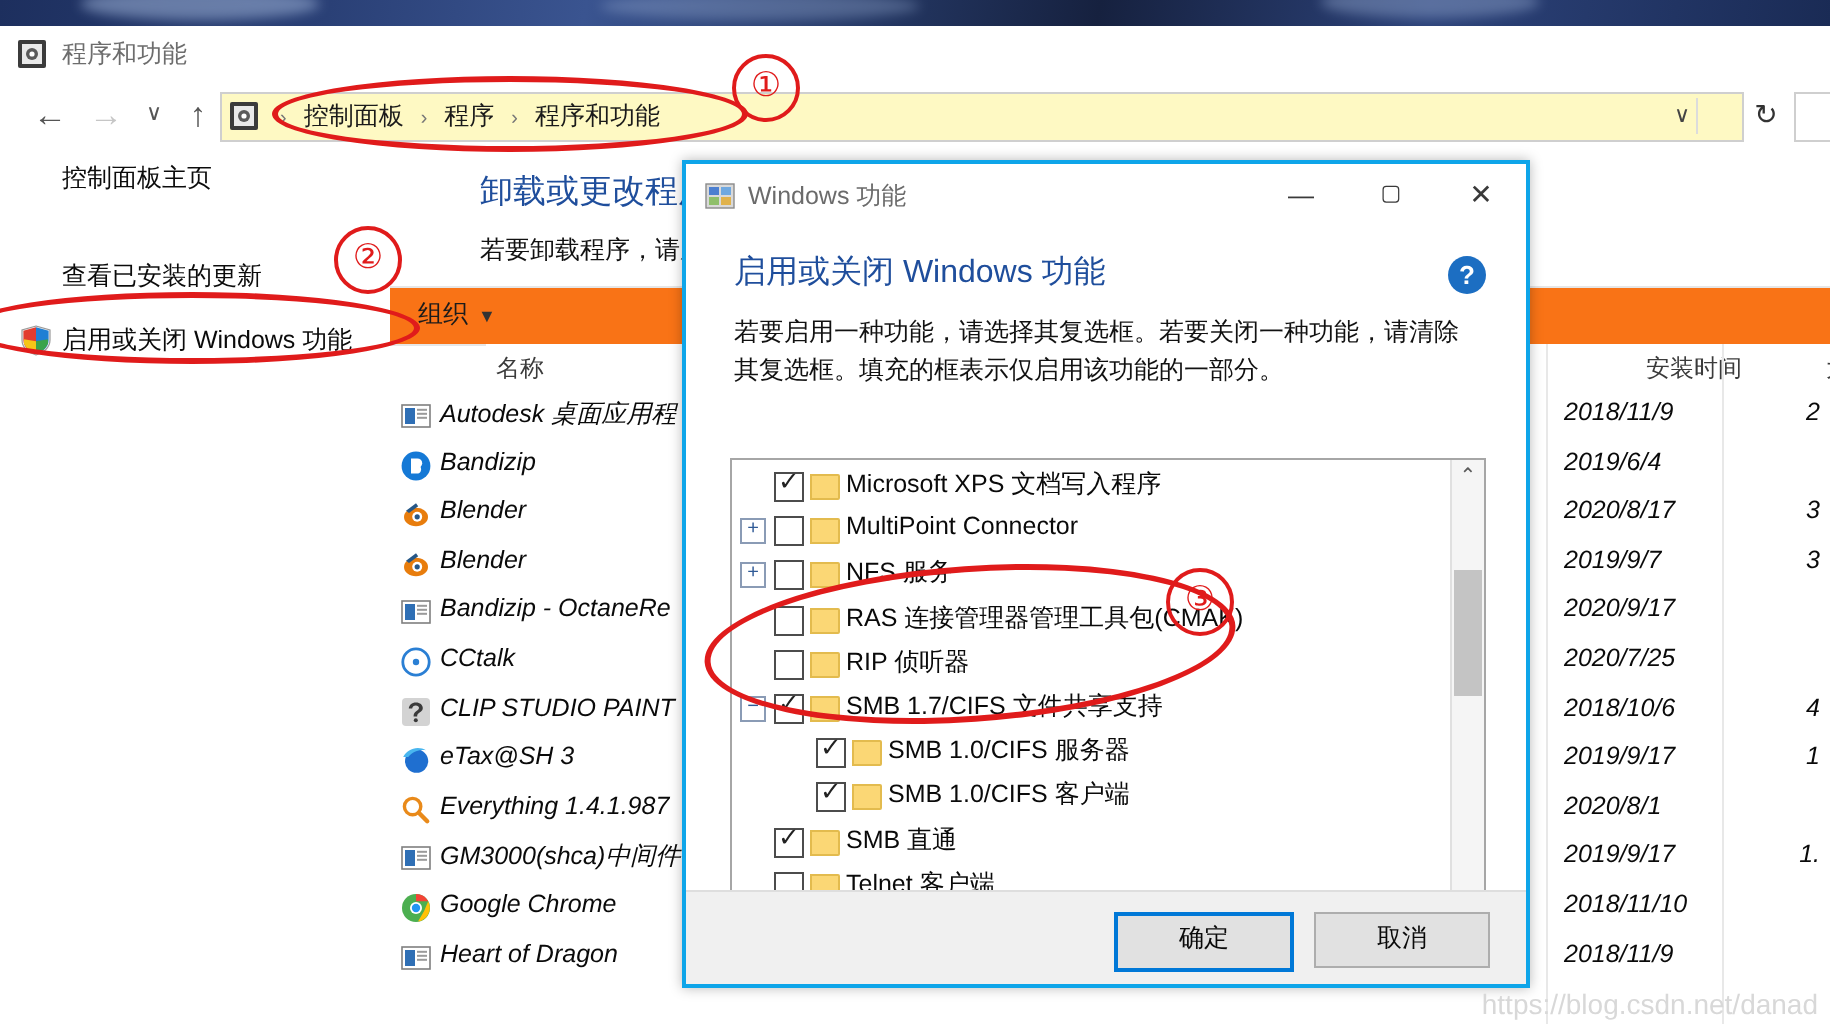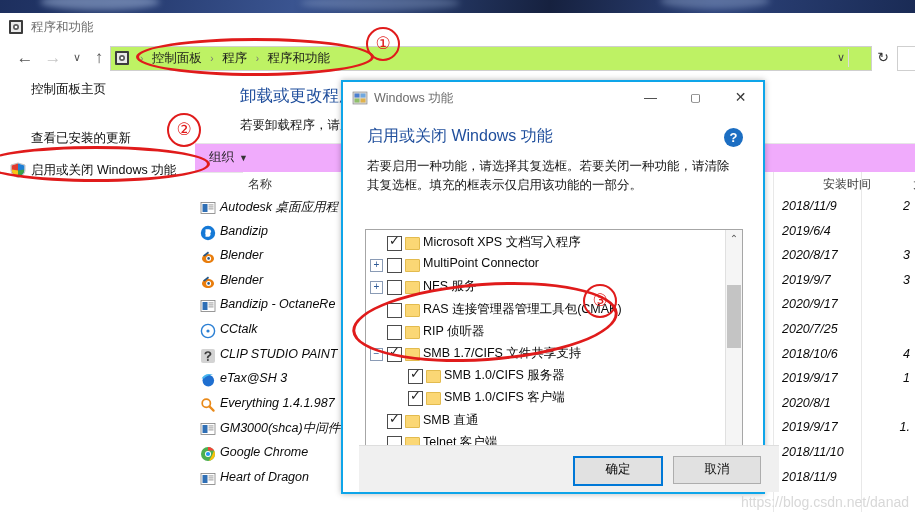--- a/index.html
+++ b/index.html
@@ -19,21 +19,21 @@
   .titlebar{height:28px;position:relative;background:#fff;border-bottom:1px solid #fff;}
   .titlebar .tb-icon{position:absolute;left:8px;top:6px;width:16px;height:16px;}
   .titlebar .tb-text{position:absolute;left:31px;top:6px;font-size:12.5px;color:#6d6d6d;}
 
   
   .navbar{position:absolute;left:0;top:28px;width:915px;height:32px;background:#fff;}
   .navbtn{position:absolute;top:6px;width:22px;height:22px;text-align:center;line-height:21px;
     font-size:17px;color:#555;cursor:pointer;}
   .navbtn.dis{color:#c6c6c6;}
   #nav-back{left:14px;} #nav-fwd{left:42px;} #nav-recent{left:66px;font-size:11px;} #nav-up{left:88px;}
-  .addrbar{position:absolute;left:110px;top:5px;width:760px;height:23px;border:1px solid #cfcfcf;background:#bef264;}
+  .addrbar{position:absolute;left:110px;top:5px;width:760px;height:23px;border:1px solid #cfcfcf;background:#fef9c3;}
   .addr-icon{position:absolute;left:3px;top:3px;width:16px;height:16px;}
   .crumbs{position:absolute;left:24px;top:3px;font-size:12.5px;color:#1a1a1a;white-space:nowrap;}
   .crumbs .sep{color:#777;margin:0 5px;font-size:10px;}
   .crumbs .c{cursor:pointer;}
   .addr-caret{position:absolute;right:26px;top:4px;font-size:11px;color:#444;cursor:pointer;}
   .addr-divider{position:absolute;right:22px;top:2px;width:1px;height:18px;background:#dcdcdc;}
   .refresh{position:absolute;left:873px;top:6px;width:20px;height:20px;text-align:center;
     line-height:20px;font-size:14px;color:#333;cursor:pointer;}
   .searchbox{position:absolute;left:897px;top:5px;width:26px;height:23px;border:1px solid #cfcfcf;background:#fff;}
 
@@ -43,21 +43,21 @@
   .lp-item{position:absolute;font-size:12.5px;color:#0b0b0b;cursor:pointer;white-space:nowrap;}
   #lp-home{left:31px;top:8px;}
   #lp-updates{left:31px;top:57px;}
   #lp-features{left:31px;top:89px;}
   .shield{position:absolute;left:10px;top:89px;width:16px;height:16px;}
 
   .rightpane{position:absolute;left:195px;top:0;width:720px;height:443px;background:#fff;}
   .page-title{position:absolute;left:45px;top:12px;font-size:16.5px;color:#1f4e9c;white-space:nowrap;}
   .page-sub{position:absolute;left:45px;top:44px;font-size:12.5px;color:#111;white-space:nowrap;}
   .toolbar{position:absolute;left:0;top:70px;width:720px;height:28px;border-top:1px solid #e6e6e6;
-    border-bottom:1px solid #e6e6e6;background:#f0abfc;}
+    border-bottom:1px solid #e6e6e6;background:#f97316;}
   .tb-organize{position:absolute;left:14px;top:5px;font-size:12.5px;color:#1b1b1b;cursor:pointer;}
   .tb-organize .ar{font-size:9px;margin-left:5px;color:#333;}
 
   .colhead{position:absolute;left:0;top:99px;width:720px;height:24px;background:#fff;margin-left:48px;}
   .ch{position:absolute;top:4px;font-size:12px;color:#3b3b3b;white-space:nowrap;cursor:pointer;}
   #ch-name{left:5px;} #ch-date{left:580px;} #ch-size{left:670px;}
   .colsep{position:absolute;top:0;width:1px;height:340px;background:#e8e8e8;}
 
   .prog-list{position:absolute;left:0;top:123px;width:720px;height:320px;overflow:hidden;}
   .prow{position:relative;height:24.6px;font-style:italic;}
@@ -87,21 +87,21 @@
   .fcb{position:absolute;top:4px;width:13px;height:13px;border:1px solid #4c4c4c;background:#fff;cursor:pointer;}
   .fcb .tick{position:absolute;left:1px;top:-3px;font-size:13px;color:#222;line-height:13px;}
   .ffold{position:absolute;top:5px;width:13px;height:11px;background:#fbd775;border:1px solid #e3bb4e;border-radius:0 1px 1px 0;}
   .fname{position:absolute;top:2px;font-size:12.5px;color:#0a0a0a;white-space:nowrap;}
   .lvl0 .fcb{left:21px;} .lvl0 .ffold{left:39px;} .lvl0 .fname{left:57px;}
   .lvl1 .fcb{left:42px;} .lvl1 .ffold{left:60px;} .lvl1 .fname{left:78px;}
   .fscroll{position:absolute;right:0;top:0;width:16px;height:243px;background:#f5f5f5;border-left:1px solid #e0e0e0;}
   .fscroll .ar{position:absolute;left:0;width:16px;height:17px;text-align:center;line-height:17px;font-size:10px;color:#5a5a5a;cursor:pointer;}
   .fscroll .up{top:0;} .fscroll .dn{bottom:0;}
   .fscroll .thumb{position:absolute;left:1px;top:55px;width:14px;height:63px;background:#c4c4c4;cursor:pointer;}
-  .dlg-btns{position:absolute;left:0;bottom:0;width:420px;height:46px;background:#f0f0f0;border-top:1px solid #dedede;margin-left:16px;}
+  .dlg-btns{position:absolute;left:0;bottom:0;width:420px;height:46px;background:#f0f0f0;border-top:1px solid #dedede;}
   .dbtn{position:absolute;top:10px;width:86px;height:26px;font-size:12.5px;text-align:center;
     line-height:25px;background:#e1e1e1;border:1px solid #adadad;cursor:pointer;color:#0a0a0a;}
   #btn-ok{right:116px;border:2px solid #0078d7;line-height:23px;}
   #btn-cancel{right:18px;}
 
   
   .ell{position:absolute;border:3px solid #e01b1b;border-radius:50%;pointer-events:none;}
   .numcirc{position:absolute;width:30px;height:30px;border:2.5px solid #e01b1b;border-radius:50%;
     color:#e01b1b;font-size:17px;text-align:center;line-height:28px;pointer-events:none;font-family:"DejaVu Sans",sans-serif;}
   .watermark{position:absolute;right:6px;bottom:6px;font-size:14px;color:#d8d8d8;pointer-events:none;white-space:nowrap;}

